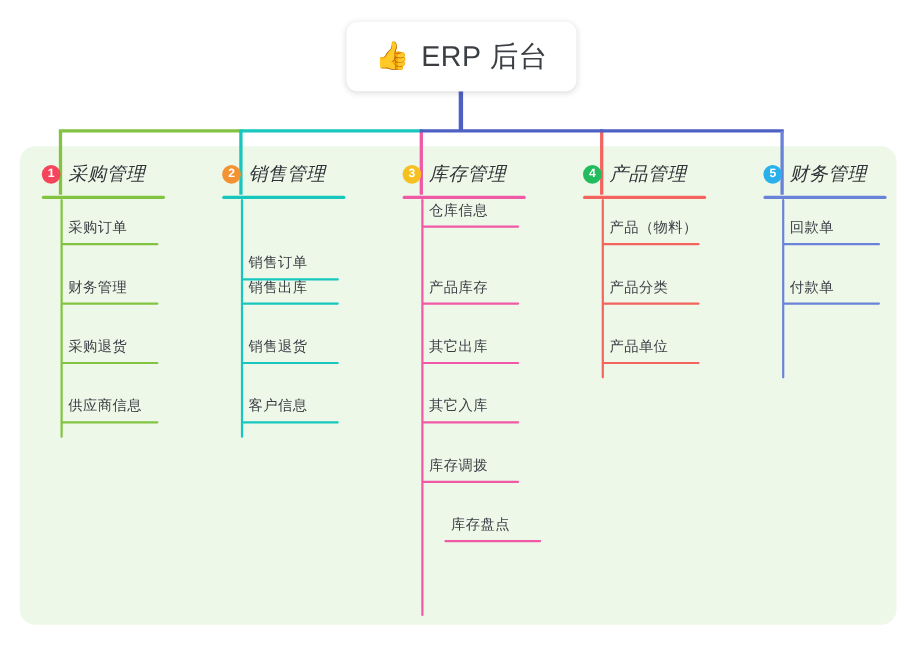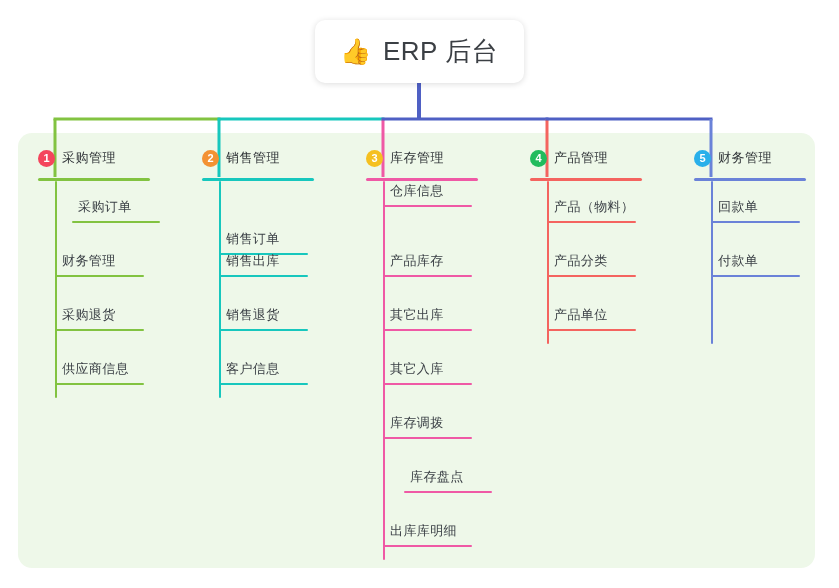--- a/index.html
+++ b/index.html
@@ -32,21 +32,21 @@
 
   
   .column{position:absolute;top:146px;z-index:3;}
   .col-head{display:flex;align-items:center;gap:7px;height:24px;white-space:nowrap;}
   .badge{
     width:17px;height:17px;border-radius:50%;
     display:inline-flex;align-items:center;justify-content:center;
     color:#ffffff;font-size:11px;line-height:1;font-weight:bold;
     flex:0 0 auto;
   }
-  .col-title{font-size:13px;color:#2f3337;letter-spacing:.5px;}
+  .col-title{font-size:17px;color:#2f3337;letter-spacing:.5px;font-style:italic;}
   .col-rule{height:3px;border-radius:2px;margin-top:8px;}
 
   .leaves{position:relative;margin-top:0;}
   .leaf{position:absolute;left:18px;white-space:nowrap;}
   .leaf-label{font-size:13px;color:#3a3f45;display:block;padding:0 6px 5px 6px;letter-spacing:.4px;}
   .leaf-rule{height:2px;border-radius:1px;}
 
   .trunk{position:absolute;left:17px;top:0;width:2px;border-radius:1px;}
 </style>
 </head>
@@ -76,21 +76,21 @@
 
 <div id="columns">
     <div class="column" style="left: 38px;">
       <div class="col-head">
         <span class="badge" style="background: rgb(244, 69, 92);">1</span>
         <span class="col-title">采购管理</span>
       </div>
       <div class="col-rule" style="width: 112px; background: rgb(130, 195, 65);"></div>
       <div class="leaves" style="height: 216px;">
         <div class="trunk" style="height: 217px; background: rgb(130, 195, 65);"></div>
-        <div class="leaf" style="top: 17px; padding-left: 16px;">
+        <div class="leaf" style="top: 17px;">
           <span class="leaf-label">采购订单</span>
           <div class="leaf-rule" style="width: 88px; background: rgb(130, 195, 65);"></div>
         </div>
         <div class="leaf" style="top: 71px;">
           <span class="leaf-label">财务管理</span>
           <div class="leaf-rule" style="width: 88px; background: rgb(130, 195, 65);"></div>
         </div>
         <div class="leaf" style="top: 125px;">
           <span class="leaf-label">采购退货</span>
           <div class="leaf-rule" style="width: 88px; background: rgb(130, 195, 65);"></div>
@@ -150,24 +150,20 @@
         <div class="leaf" style="top: 179px;">
           <span class="leaf-label">其它入库</span>
           <div class="leaf-rule" style="width: 88px; background: rgb(239, 89, 165);"></div>
         </div>
         <div class="leaf" style="top: 233px;">
           <span class="leaf-label">库存调拨</span>
           <div class="leaf-rule" style="width: 88px; background: rgb(239, 89, 165);"></div>
         </div>
         <div class="leaf" style="top: 287px; margin-left: 20px;">
           <span class="leaf-label">库存盘点</span>
-          <div class="leaf-rule" style="width: 88px; background: rgb(239, 89, 165);"></div>
-        </div>
-        <div class="leaf" style="top: 341px;">
-          <span class="leaf-label">出库库明细</span>
           <div class="leaf-rule" style="width: 88px; background: rgb(239, 89, 165);"></div>
         </div>
       </div>
     </div>
     <div class="column" style="left: 530px;">
       <div class="col-head">
         <span class="badge" style="background: rgb(34, 188, 94);">4</span>
         <span class="col-title">产品管理</span>
       </div>
       <div class="col-rule" style="width: 112px; background: rgb(244, 100, 95);"></div>

